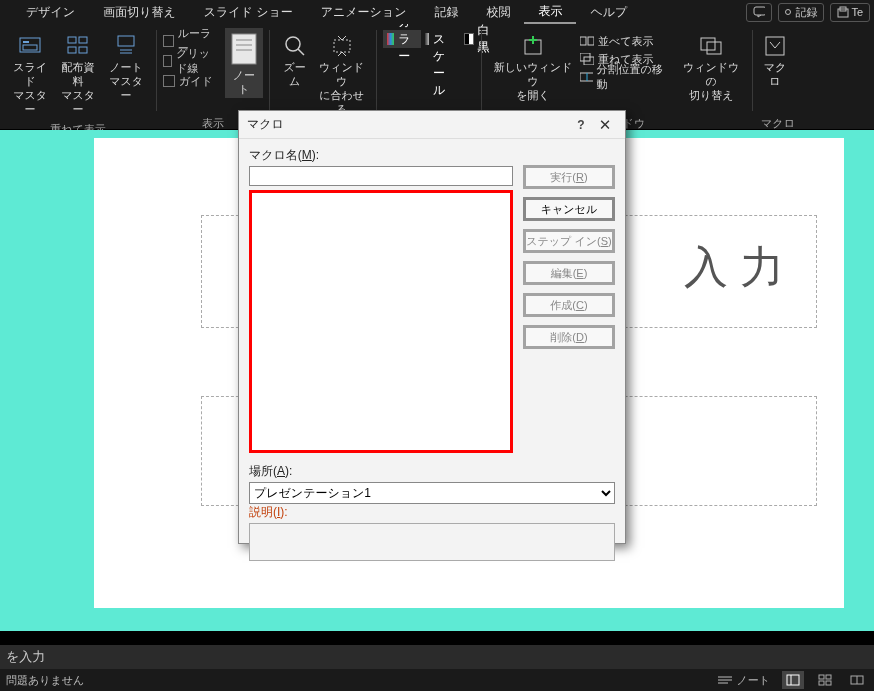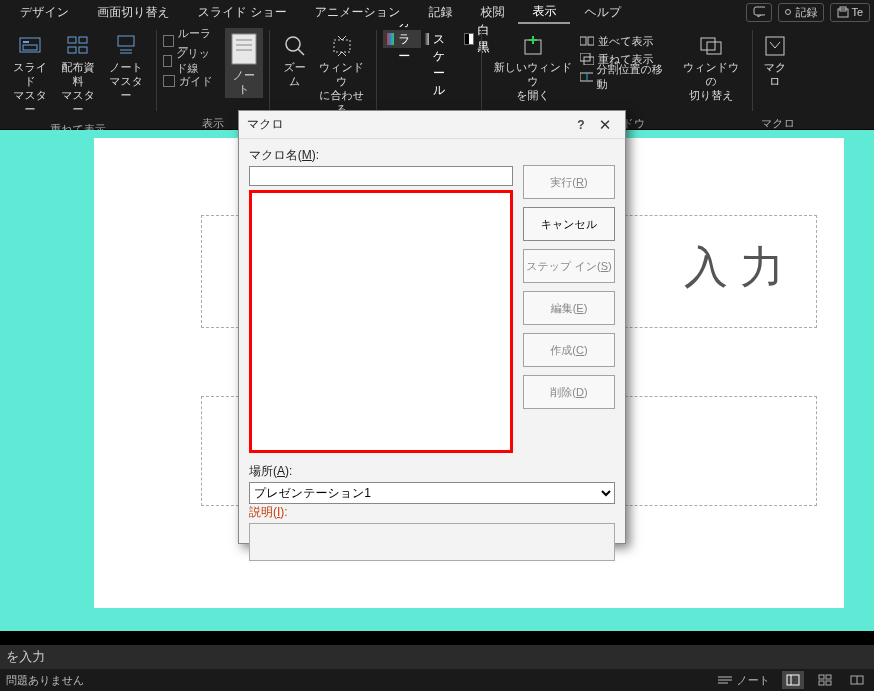--- a/index.html
+++ b/index.html
@@ -1,18 +1,18 @@
 <!DOCTYPE html>
 <html><head>
 <meta charset="utf-8">
 <style>
 html,body{margin:0;padding:0;width:874px;height:691px;background:#000;font-family:"Yu Gothic UI","Meiryo",sans-serif;font-size:12px;color:#fff;overflow:hidden}
 *{box-sizing:border-box}
 
-.menubar{height:24px;background:#1a1a1a;display:flex;padding-left:6px;position:relative}
+.menubar{height:24px;background:#1a1a1a;display:flex;padding-left:12px;position:relative}
 .menubar .mi{padding:0 14px;height:24px;display:flex;align-items:center;color:#ddd;white-space:nowrap;cursor:pointer}
 .menubar .mi.active{border-bottom:2px solid #999;color:#fff}
 .menubar .right{position:absolute;right:0;top:0;height:24px;display:flex;align-items:center;gap:6px;padding-right:4px}
 .menubar .rb{border:1px solid #555;border-radius:3px;height:19px;display:flex;align-items:center;padding:0 6px;color:#ccc;font-size:11px}
 .menubar .rb .dot{width:6px;height:6px;border-radius:50%;border:1px solid #bbb;margin-right:4px}
 .menubar .rb.icononly{width:26px;justify-content:center}
 .menubar .rb.team svg{margin-right:2px}
 
 .ribbon{height:106px;background:#1a1a1a;display:flex;border-bottom:1px solid #000}
 .group{display:flex;flex-direction:column;height:106px}
@@ -41,21 +41,21 @@
 .dlg .titlebar .t{flex:1;font-size:12px}
 .dlg .titlebar .q{width:24px;text-align:center;cursor:pointer;font-weight:bold;color:#444}
 .dlg .titlebar .x{width:24px;text-align:center;cursor:pointer;font-size:15px;color:#333}
 .dlg .content{padding:8px 10px;display:flex;gap:10px;height:322px}
 .dlg .left{flex:1;display:flex;flex-direction:column}
 .dlg .lab{font-size:12px;margin-bottom:2px}
 .dlg .lab u{text-decoration:underline}
 .dlg input[type=text]{width:100%;height:20px;border:1px solid #888;background:#fff;padding:0 3px;font-size:12px;font-family:inherit}
 .dlg .listbox{flex:1;border:3px solid red;background:#fff;margin-top:4px}
 .dlg .btncol{width:92px;display:flex;flex-direction:column;gap:8px;padding-top:18px}
-.dlg .dbtn{height:34px;border:1px solid #a3a3a3;background:#f8f8f8;font-size:11px;color:#888;display:flex;align-items:center;justify-content:center;cursor:pointer}
+.dlg .dbtn{height:24px;border:3px solid #a3a3a3;background:#f8f8f8;font-size:11px;color:#888;display:flex;align-items:center;justify-content:center;cursor:pointer}
 .dlg .dbtn.enabled{color:#000;border-color:#888}
 .dlg .lower{padding:2px 10px 10px 10px}
 .dlg select{width:100%;height:22px;border:1px solid #888;background:#fff;font-size:12px;font-family:inherit}
 .dlg textarea{width:100%;height:38px;border:1px solid #aaa;background:#f3f3f3;resize:none;font-family:inherit;font-size:12px}
 
 .notebar{position:absolute;left:0;bottom:22px;right:0;height:24px;background:#2b2b2b;color:#ccc;display:flex;align-items:center;padding-left:6px;font-size:13px}
 .statusbar{position:absolute;left:0;bottom:0;right:0;height:22px;background:#1a1a1a;color:#bbb;display:flex;align-items:center;font-size:11px;padding:0 6px}
 .statusbar .s-left{flex:1}
 .statusbar .s-right{display:flex;align-items:center;gap:10px}
 .viewbtn{width:22px;height:18px;display:flex;align-items:center;justify-content:center;color:#aaa;cursor:pointer}

